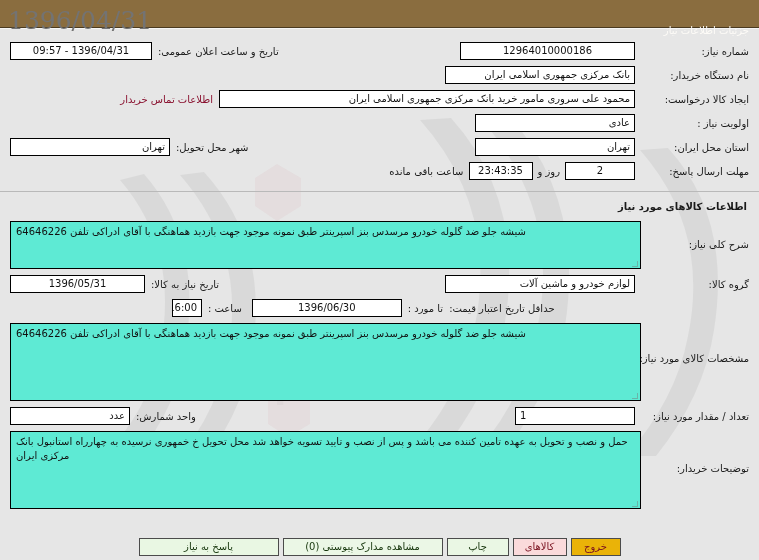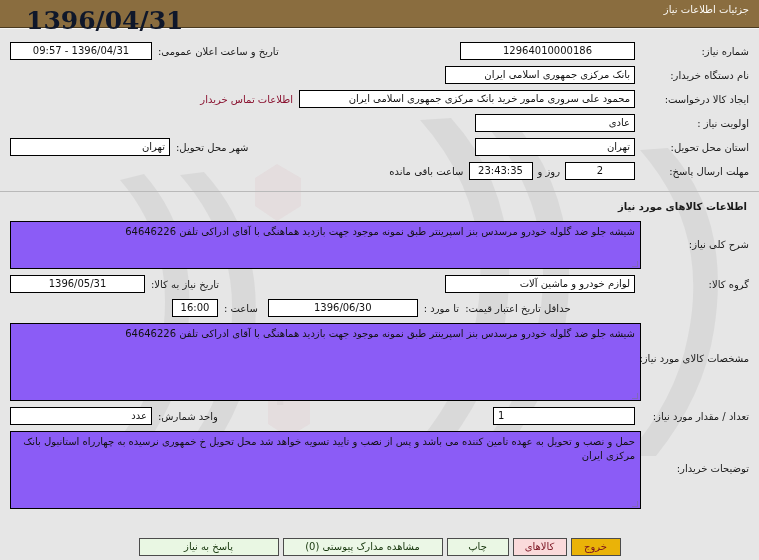--- a/index.html
+++ b/index.html
@@ -33,35 +33,35 @@
   .header-bar {
     position: relative;
     z-index: 2;
     height: 28px;
     background: #8a6d3f;
     border-bottom: 1px solid #4a3a20;
     box-sizing: border-box;
   }
   .header-title {
     position: absolute;
-    top: 4px;
+    top: 25px;
     right: 10px;
     color: #fdfbf7;
     font-size: 10px;
     letter-spacing: 0.2px;
   }
   .date-stamp {
     position: absolute;
     top: 8px;
-    left: 26px;
+    left: 8px;
     z-index: 6;
-    color: #0f172a;
+    color: #737373;
     font-family: "DejaVu Serif", "Liberation Serif", serif;
     font-size: 25px;
-    font-weight: 700;
+    font-weight: 400;
     line-height: 1;
     letter-spacing: 0px;
     direction: ltr;
     white-space: nowrap;
   }
 
   
   .panel {
     position: relative;
     z-index: 2;
@@ -117,24 +117,24 @@
   }
   .fld.rtl-text { text-align: right; direction: rtl; }
   .fld.left-al  { text-align: left; }
 
   .fld.w-190 { width: 190px; padding-left: 22px; }
   .fld.w-175 { width: 175px; }
   .fld.w-160 { width: 160px; }
   .fld.w-150 { width: 150px; }
   .fld.w-142 { width: 142px; }
   .fld.w-135 { width: 135px; }
-  .fld.w-120 { width: 142px; }
+  .fld.w-120 { width: 120px; }
   .fld.w-70  { width: 70px;  }
   .fld.w-64  { width: 64px;  }
-  .fld.w-46  { width: 46px;  }
+  .fld.w-46  { width: 30px;  }
 
   .spacer-flex { flex: 1 1 auto; }
 
   .link {
     color: #8a1230;
     font-size: 10px;
     text-decoration: none;
     cursor: pointer;
     white-space: nowrap;
     padding: 0 6px;
@@ -159,28 +159,28 @@
     text-align: right;
     font-size: 10px;
     color: #1a1a1a;
     white-space: nowrap;
     padding-top: 18px;
     padding-left: 4px;
     box-sizing: border-box;
   }
   .ta {
     border: 1px solid #000;
-    background: #8b5cf6;
+    background: #5eead4;
     box-sizing: border-box;
     flex: 1 1 auto;
     padding: 3px 5px 3px 5px;
     font-size: 10px;
     line-height: 14px;
     color: #111;
-    text-align: right;
+    text-align: left;
     overflow: hidden;
     position: relative;
   }
   .ta.h-48 { height: 48px; }
   .ta.h-78 { height: 78px; }
   .ta.h-82 { height: 78px; }
   .ta .resize-grip {
     position: absolute;
     bottom: 1px;
     right: 2px;
@@ -265,31 +265,31 @@
     <div class="fld w-142">1396/04/31 - 09:57</div>
   </div>
 
   <div class="row">
     <div class="lbl w-right">نام دستگاه خریدار:</div>
     <div class="fld w-190 rtl-text">بانک مرکزی جمهوری اسلامی ایران</div>
   </div>
 
   <div class="row">
     <div class="lbl w-right">ایجاد کالا درخواست:</div>
-    <div class="fld rtl-text" style="width:336px;">محمود علی سروری مامور خرید بانک مرکزی جمهوری اسلامی ایران</div>
+    <div class="fld rtl-text" style="width:416px;">محمود علی سروری مامور خرید بانک مرکزی جمهوری اسلامی ایران</div>
     <a class="link" href="#">اطلاعات تماس خریدار</a>
   </div>
 
   <div class="row">
     <div class="lbl w-right">اولویت نیاز :</div>
     <div class="fld w-160 rtl-text">عادی</div>
   </div>
 
   <div class="row">
-    <div class="lbl w-right">استان محل تحویل:</div>
+    <div class="lbl w-right">استان محل ایران:</div>
     <div class="fld w-160 rtl-text">تهران</div>
     <div class="spacer-flex"></div>
     <div class="lbl">شهر محل تحویل:</div>
     <div class="fld w-160 rtl-text">تهران</div>
   </div>
 
   <div class="row">
     <div class="lbl w-right">مهلت ارسال پاسخ:</div>
     <div class="fld w-70">2</div>
     <div class="plain-text">روز و</div>

